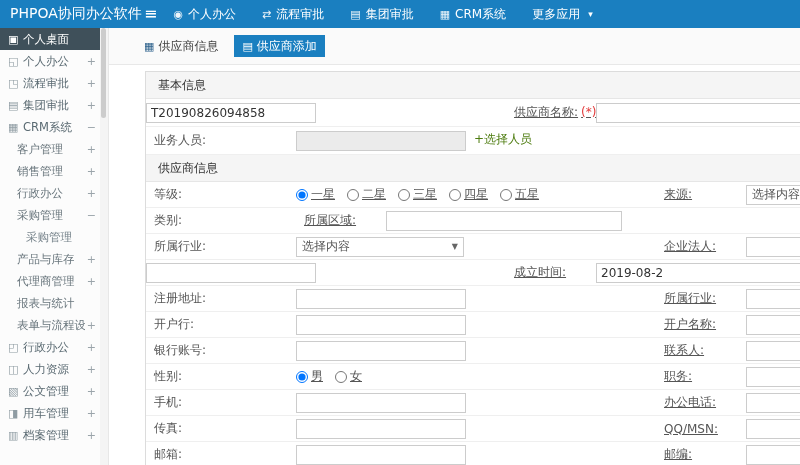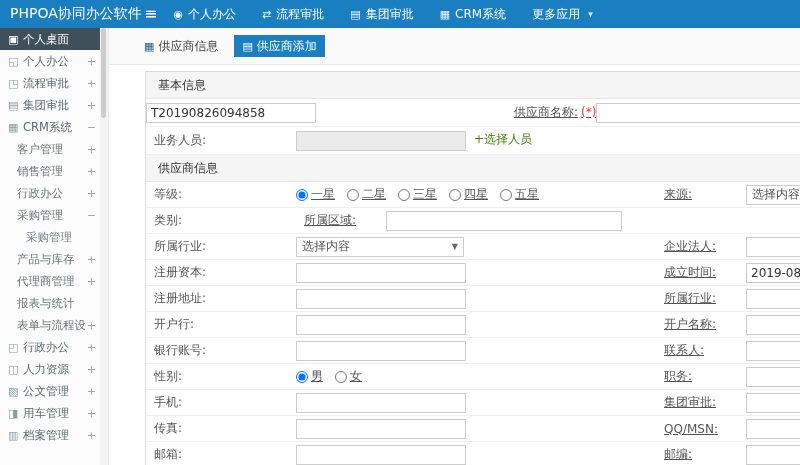--- a/index.html
+++ b/index.html
@@ -269,21 +269,20 @@
               <span class="sel-text">选择内容</span>
               <span class="sel-caret">▼</span>
             </div>
           </div>
           <div class="lab-r"><span>企业法人:</span></div>
           <div class="fld-r">
             <input type="text" class="ti" style="">
           </div>
         </div>
         <div class="frow">
-          <div class="lab"><span>注册资本:</span></div>
           <div class="fld-l">
             <input type="text" class="ti" style="">
           </div>
           <div class="lab-r"><span>成立时间:</span></div>
           <div class="fld-r">
             <input type="text" class="ti" value="2019-08-2" style="">
           </div>
         </div>
         <div class="frow">
           <div class="lab"><span>注册地址:</span></div>
@@ -332,21 +331,21 @@
           <div class="lab-r"><span>职务:</span></div>
           <div class="fld-r">
             <input type="text" class="ti" style="">
           </div>
         </div>
         <div class="frow">
           <div class="lab"><span>手机:</span></div>
           <div class="fld-l">
             <input type="text" class="ti" style="">
           </div>
-          <div class="lab-r"><span>集团审批:</span></div>
+          <div class="lab-r"><span>办公电话:</span></div>
           <div class="fld-r">
             <input type="text" class="ti" style="">
           </div>
         </div>
         <div class="frow">
           <div class="lab"><span>传真:</span></div>
           <div class="fld-l">
             <input type="text" class="ti" style="">
           </div>
           <div class="lab-r"><span>QQ/MSN:</span></div>

